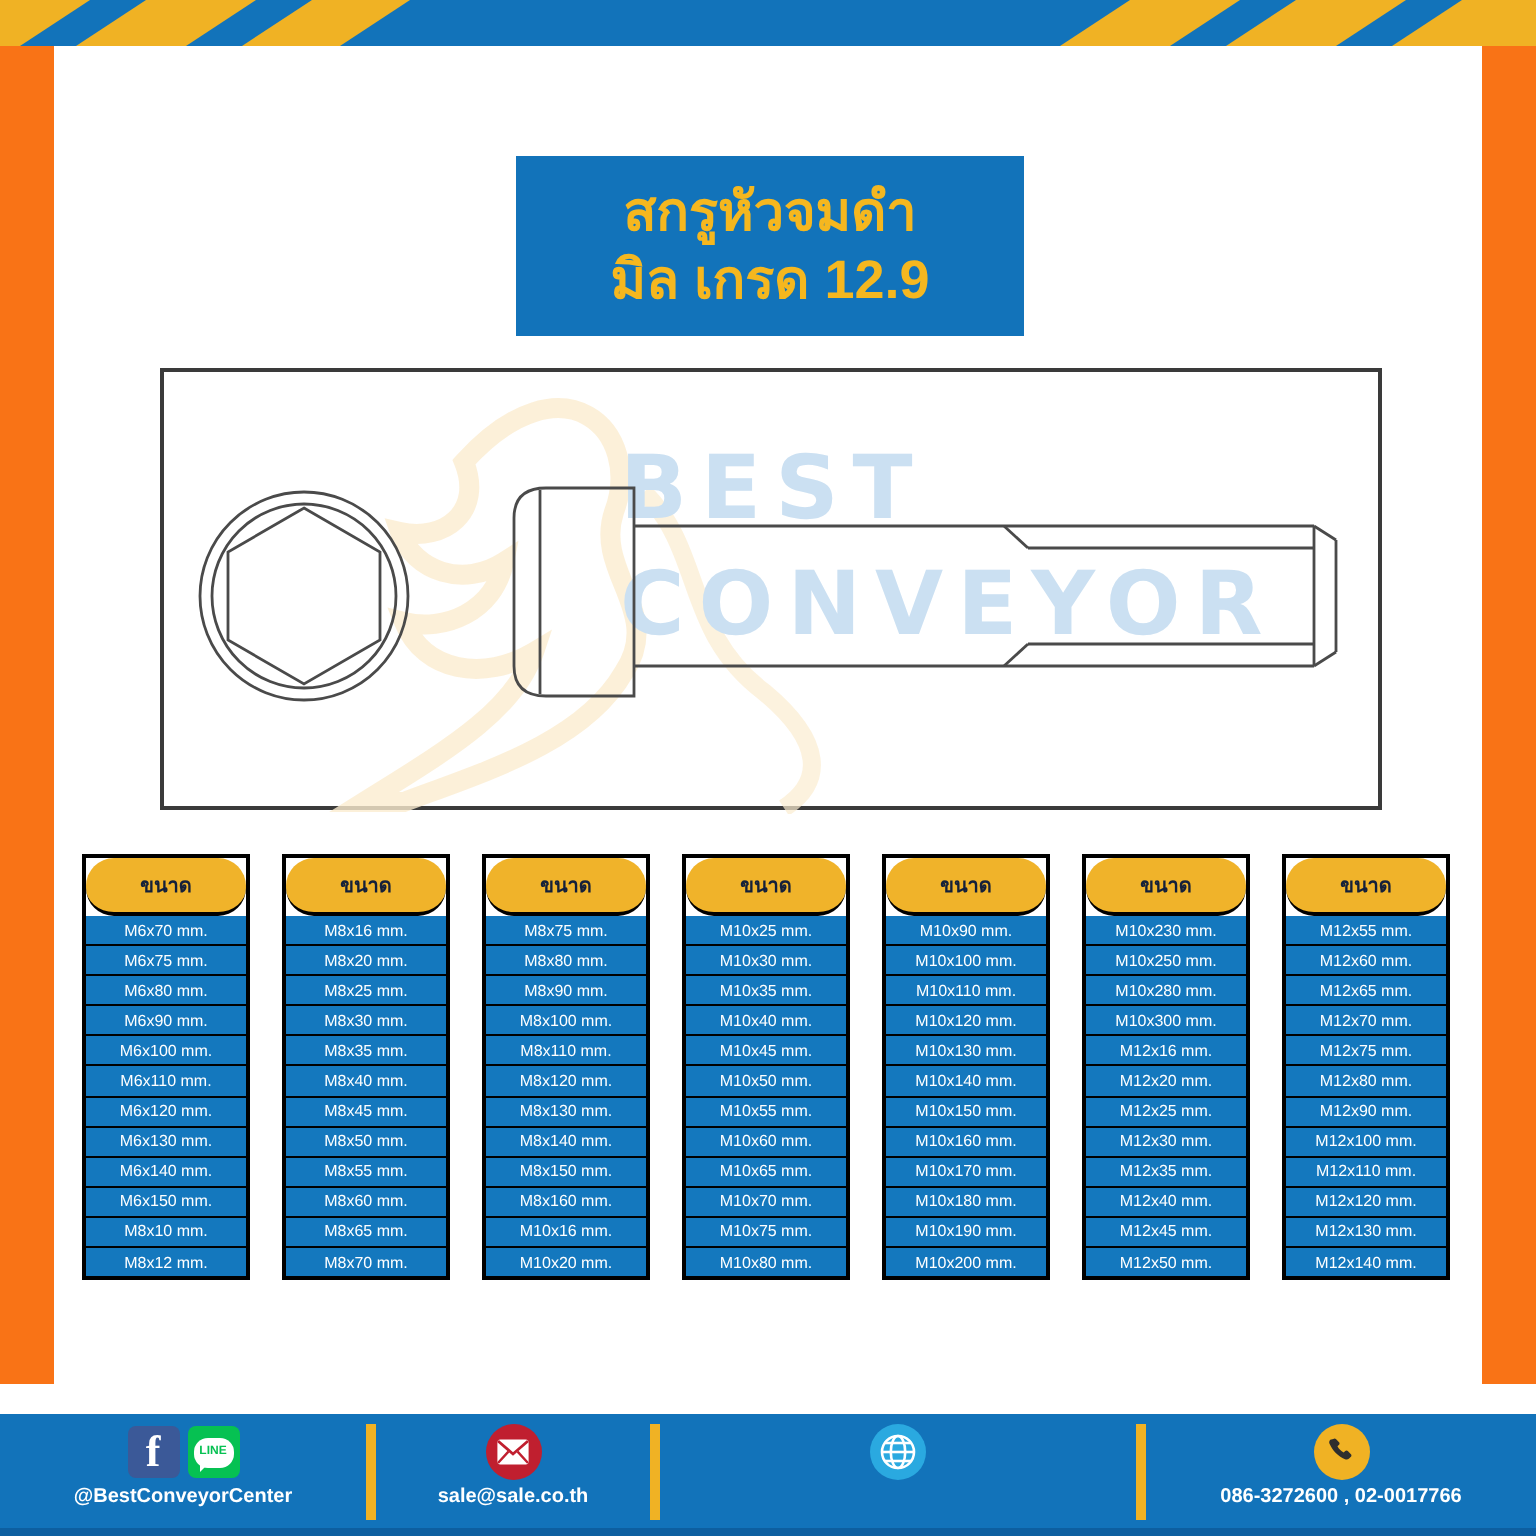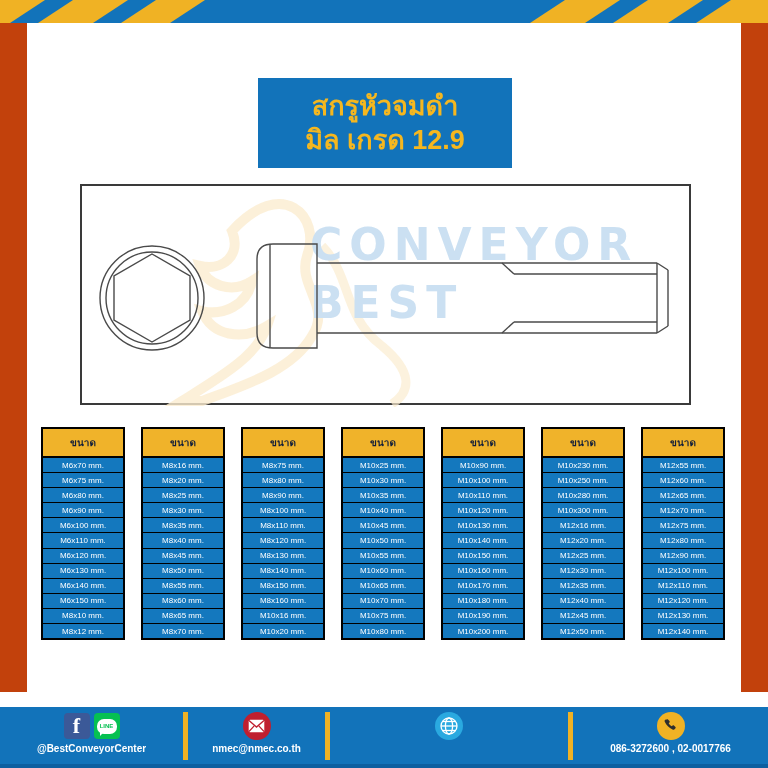--- a/index.html
+++ b/index.html
@@ -1,17 +1,17 @@
 <!DOCTYPE html>
 <html><head>
 <meta charset="utf-8">
 <style>
   html,body{margin:0;padding:0;}
   body{width:768px;height:768px;overflow:hidden;font-family:"Liberation Sans",sans-serif;}
-  .page{position:relative;width:768px;height:692px;background:#c2410c;}
+  .page{position:relative;width:768px;height:692px;background:#f97316;}
 
   
   .topbar{position:absolute;left:0;top:0;width:768px;height:23px;background:#1273BA;overflow:hidden;}
   .topbar svg{display:block;}
 
   
   .content{position:absolute;left:27px;top:23px;width:714px;height:684px;background:#ffffff;}
 
   
   .title-box{position:absolute;left:231px;top:55px;width:254px;height:90px;background:#1273BA;
@@ -22,21 +22,21 @@
   .drawing{position:absolute;left:53px;top:161px;width:611px;height:221px;border:2px solid #3a3a3a;background:#ffffff;box-sizing:border-box;}
   .wm-logo{position:absolute;left:0;top:0;width:611px;height:221px;}
   .watermark{position:absolute;left:228px;top:30px;width:380px;color:#CBE0F2;font-weight:bold;
     font-size:44px;line-height:58px;letter-spacing:7px;font-family:"DejaVu Sans",sans-serif;}
   .draw-lines{position:absolute;left:0;top:0;}
 
   
   .tables{position:absolute;left:14px;top:404px;width:690px;display:flex;gap:16px;}
   .size-table{width:84px;border:2px solid #000;box-sizing:border-box;}
   .size-table .hd{height:27px;background:#F0B32A;color:#14203a;font-weight:bold;font-size:10px;
-    display:flex;align-items:center;justify-content:center;border-bottom:2px solid #000;}
+    display:flex;align-items:center;justify-content:center;border-bottom:2px solid #000;border-radius:14px;}
   .size-table .rw{height:14.1px;background:#1478BE;color:#ffffff;font-size:8px;
     display:flex;align-items:center;justify-content:center;border-bottom:1.6px solid #000;white-space:nowrap;}
   .size-table .rw:last-child{border-bottom:none;}
 
   
   .footer{position:absolute;left:0;top:707px;width:768px;height:61px;background:#1273BA;}
   .footer .bottom-strip{position:absolute;left:0;bottom:0;width:768px;height:4px;background:#0d5fa0;}
   .fsec{position:absolute;top:0;height:57px;display:flex;flex-direction:column;align-items:center;justify-content:flex-start;}
   .fsec .icons{height:32px;display:flex;align-items:center;gap:4px;margin-top:3px;}
   .fsec .ftxt{color:#ffffff;font-weight:bold;font-size:10px;white-space:nowrap;margin-top:1px;}
@@ -75,22 +75,22 @@
       <div class="t1">สกรูหัวจมดำ</div>
       <div class="t2">มิล เกรด 12.9</div>
     </div>
 
     <div class="drawing">
       <svg class="wm-logo" width="611" height="221" viewBox="0 0 611 221">
         <path d="M150 45 C 200 -10, 240 30, 225 70 C 215 100, 250 120, 230 150 C 210 185, 160 200, 120 215 L 100 215 C 140 190, 175 170, 185 140 C 160 155, 130 150, 120 125 C 140 130, 165 120, 170 95 C 150 108, 125 100, 118 80 C 140 85, 160 70, 150 45 Z" fill="none" stroke="#FBECD0" stroke-width="10" opacity="0.8"></path>
         <path d="M240 60 C 270 90, 260 130, 300 160 C 330 185, 330 205, 310 218" fill="none" stroke="#FBECD0" stroke-width="9" opacity="0.7"></path>
       </svg>
       <div class="watermark">
+        <div>BEST</div>
         <div>CONVEYOR</div>
-        <div>BEST</div>
       </div>
       <svg class="draw-lines" width="611" height="221" viewBox="0 0 611 221">
         <g fill="none" stroke="#4a4a4a" stroke-width="1.4">
 
           <circle cx="70" cy="112" r="52"></circle>
           <circle cx="70" cy="112" r="46"></circle>
           <polygon points="70,68 108,90 108,134 70,156 32,134 32,90"></polygon>
 
           <path d="M235 58 H191 Q175 58 175 73 V147 Q175 162 191 162 H235 Z"></path>
           <line x1="188" y1="59" x2="188" y2="161"></line>
@@ -239,21 +239,21 @@
     <div class="fsec" style="left:188px;width:137px;">
       <div class="icons">
         <div class="icon-circ mail">
           <svg width="17" height="14" viewBox="0 0 17 14">
             <rect x="0.7" y="0.7" width="15.6" height="12.6" rx="1.5" fill="#ffffff"></rect>
             <path d="M1 1.5 L8.5 8 L16 1.5" fill="none" stroke="#C01F2F" stroke-width="1.4"></path>
             <path d="M1 12.5 L6.2 6.8 M16 12.5 L10.8 6.8" fill="none" stroke="#C01F2F" stroke-width="1.2"></path>
           </svg>
         </div>
       </div>
-      <div class="ftxt">nmec@nmec.co.th</div>
+      <div class="ftxt">sale@sale.co.th</div>
     </div>
 
     <div class="fdiv" style="left:325px;"></div>
 
     <div class="fsec" style="left:330px;width:238px;">
       <div class="icons">
         <div class="icon-circ globe">
           <svg width="20" height="20" viewBox="0 0 20 20">
             <g fill="none" stroke="#ffffff" stroke-width="1.3">
               <circle cx="10" cy="10" r="8"></circle>

